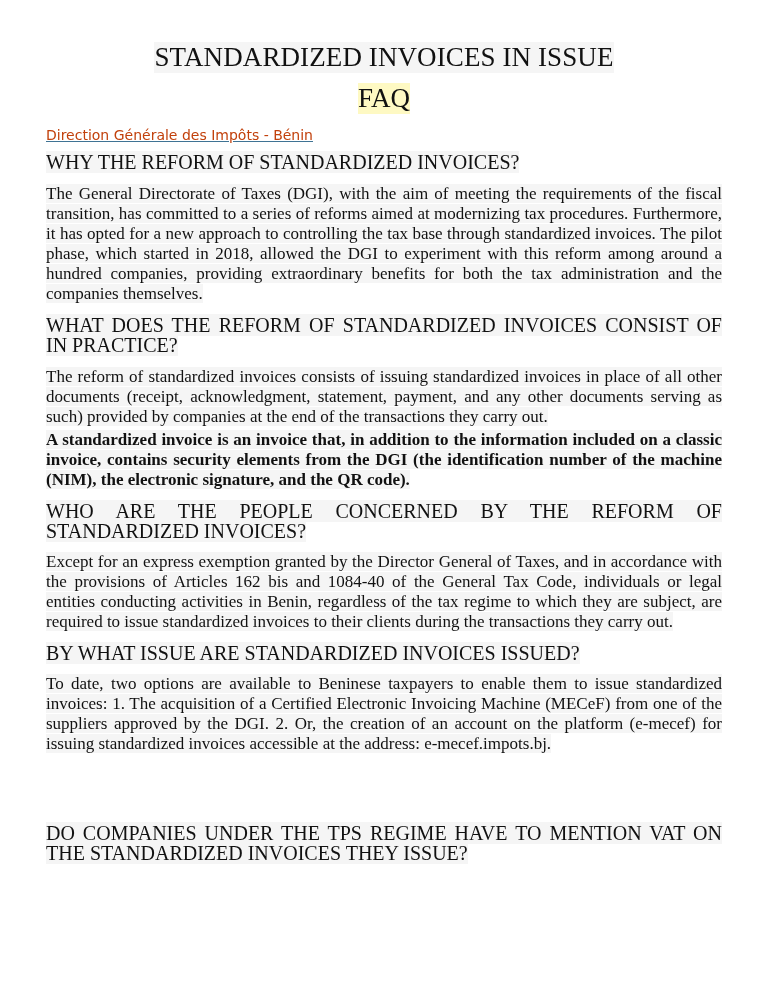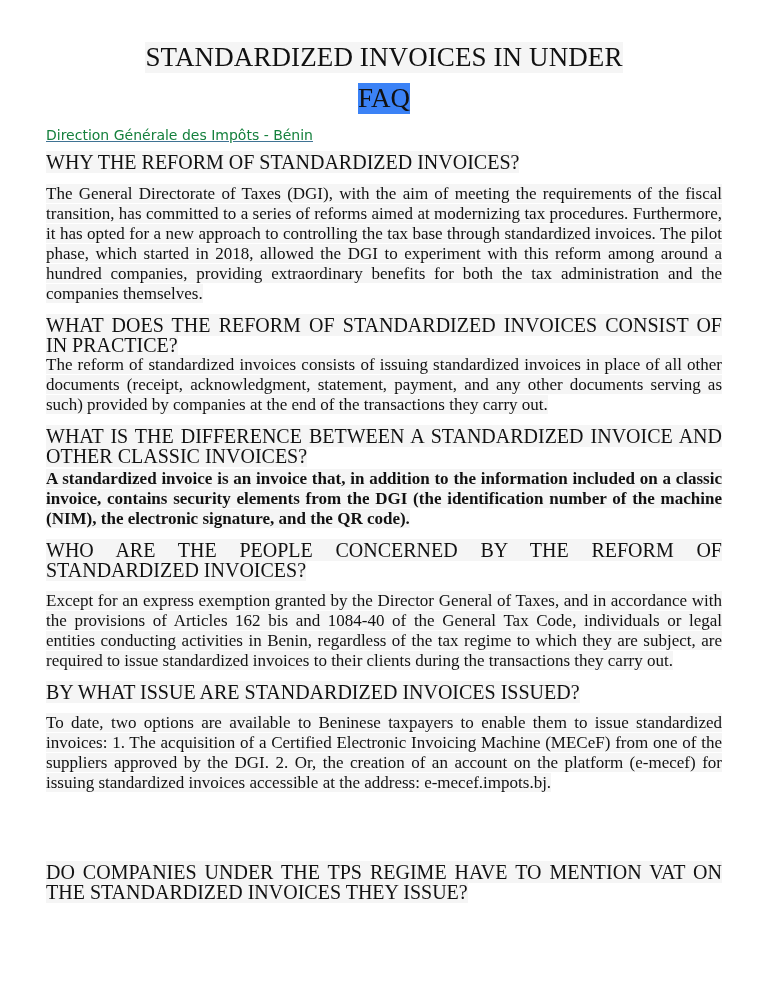--- a/index.html
+++ b/index.html
@@ -5,65 +5,64 @@
   html, body { margin: 0; padding: 0; background: #ffffff; }
   body { width: 768px; height: 994px; position: relative; overflow: hidden; color: #111111; }
   .page { position: absolute; left: 46px; top: 0; width: 676px; }
   .title-wrap { text-align: center; }
   .title {
     font-family: "Liberation Serif", serif; font-size: 27px; line-height: 31px;
     display: inline-block; background: #f5f5f5; margin-top: 42px; letter-spacing: 0.1px;
   }
   .faq {
     font-family: "Liberation Serif", serif; font-size: 27px; line-height: 31px;
-    display: inline-block; background: #3b82f6; margin-top: 10px;
+    display: inline-block; background: #fef9c3; margin-top: 10px;
   }
   .link {
     font-family: "DejaVu Sans", sans-serif; font-size: 14px; line-height: 18px;
-    color: #15803d; text-decoration: underline; display: inline-block; margin-top: 12px;
+    color: #c2410c; text-decoration: underline; display: inline-block; margin-top: 12px;
     text-decoration-color: #3f7394;
   }
   .q {
     font-family: "Liberation Serif", serif; font-size: 20px; line-height: 20px;
     text-align: justify; margin: 0;
   }
   .q span, .a span { background: #f5f5f5; }
   .a {
     font-family: "Liberation Serif", serif; font-size: 17px; line-height: 20px;
     text-align: justify; margin: 0;
   }
   .q1 { margin-top: 8px; }
   .a1 { margin-top: 12px; }
   .q2 { margin-top: 11px; }
-  .a2 { margin-top: 0; }
+  .a2 { margin-top: 12px; }
   .q3 { margin-top: 11px; }
   .a3 { margin-top: 3px; font-weight: bold; }
   .q4 { margin-top: 11px; }
   .a4 { margin-top: 11px; }
   .q5 { margin-top: 11px; }
   .a5 { margin-top: 11px; }
   .q6 { margin-top: 69px; }
 </style>
 </head>
 <body>
 
 <div class="page">
   <div class="title-wrap">
-    <div class="title">STANDARDIZED INVOICES IN UNDER</div><br>
+    <div class="title">STANDARDIZED INVOICES IN ISSUE</div><br>
     <div class="faq">FAQ</div>
   </div>
   <a class="link">Direction Générale des Impôts - Bénin</a>
 
   <p class="q q1"><span>WHY THE REFORM OF STANDARDIZED INVOICES?</span></p>
   <p class="a a1"><span>The General Directorate of Taxes (DGI), with the aim of meeting the requirements of the fiscal transition, has committed to a series of reforms aimed at modernizing tax procedures. Furthermore, it has opted for a new approach to controlling the tax base through standardized invoices. The pilot phase, which started in 2018, allowed the DGI to experiment with this reform among around a hundred companies, providing extraordinary benefits for both the tax administration and the companies themselves.</span></p>
 
   <p class="q q2"><span>WHAT DOES THE REFORM OF STANDARDIZED INVOICES CONSIST OF IN PRACTICE?</span></p>
   <p class="a a2"><span>The reform of standardized invoices consists of issuing standardized invoices in place of all other documents (receipt, acknowledgment, statement, payment, and any other documents serving as such) provided by companies at the end of the transactions they carry out.</span></p>
 
-  <p class="q q3"><span>WHAT IS THE DIFFERENCE BETWEEN A STANDARDIZED INVOICE AND OTHER CLASSIC INVOICES?</span></p>
   <p class="a a3"><span>A standardized invoice is an invoice that, in addition to the information included on a classic invoice, contains security elements from the DGI (the identification number of the machine (NIM), the electronic signature, and the QR code).</span></p>
 
   <p class="q q4"><span>WHO ARE THE PEOPLE CONCERNED BY THE REFORM OF STANDARDIZED INVOICES?</span></p>
   <p class="a a4"><span>Except for an express exemption granted by the Director General of Taxes, and in accordance with the provisions of Articles 162 bis and 1084-40 of the General Tax Code, individuals or legal entities conducting activities in Benin, regardless of the tax regime to which they are subject, are required to issue standardized invoices to their clients during the transactions they carry out.</span></p>
 
   <p class="q q5"><span>BY WHAT ISSUE ARE STANDARDIZED INVOICES ISSUED?</span></p>
   <p class="a a5"><span>To date, two options are available to Beninese taxpayers to enable them to issue standardized invoices: 1. The acquisition of a Certified Electronic Invoicing Machine (MECeF) from one of the suppliers approved by the DGI. 2. Or, the creation of an account on the platform (e-mecef) for issuing standardized invoices accessible at the address: e-mecef.impots.bj.</span></p>
 
   <p class="q q6"><span>DO COMPANIES UNDER THE TPS REGIME HAVE TO MENTION VAT ON THE STANDARDIZED INVOICES THEY ISSUE?</span></p>
 </div>

